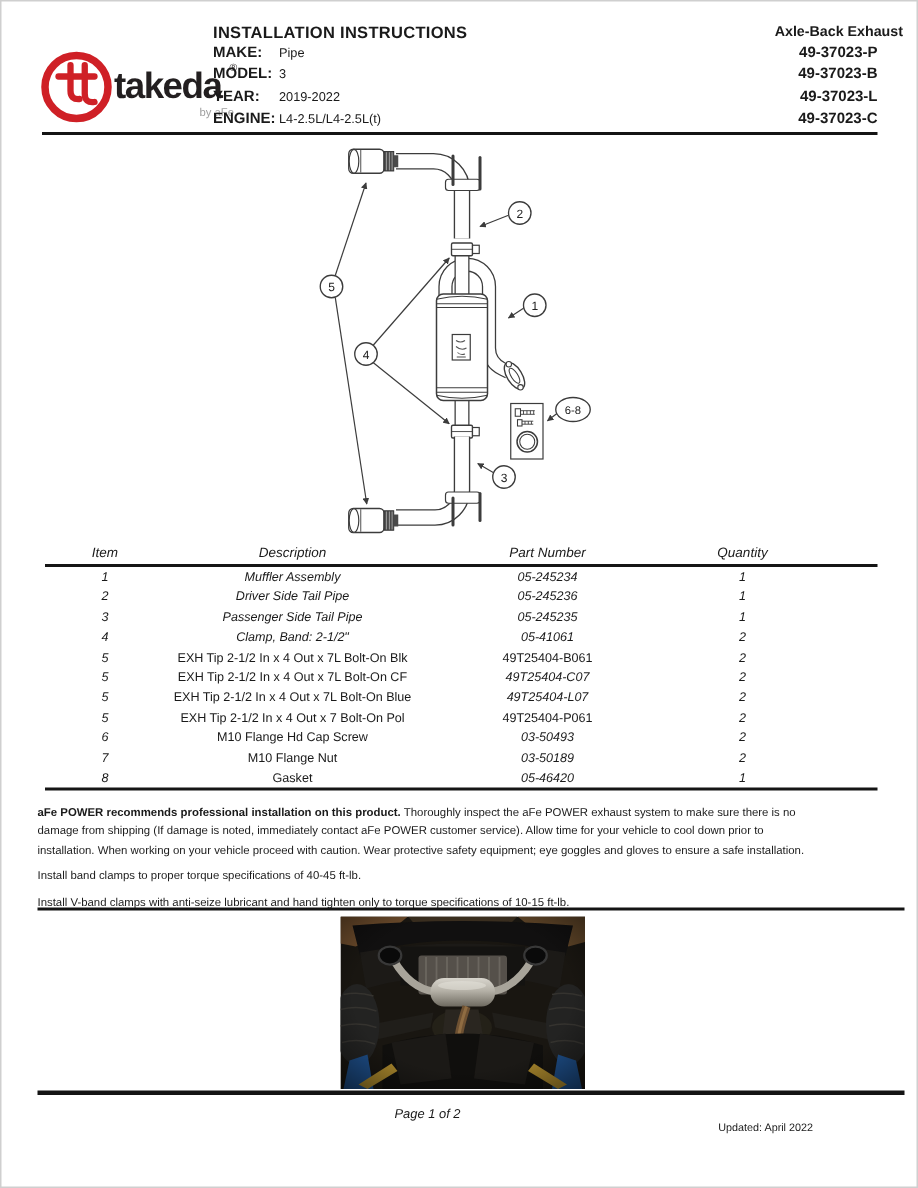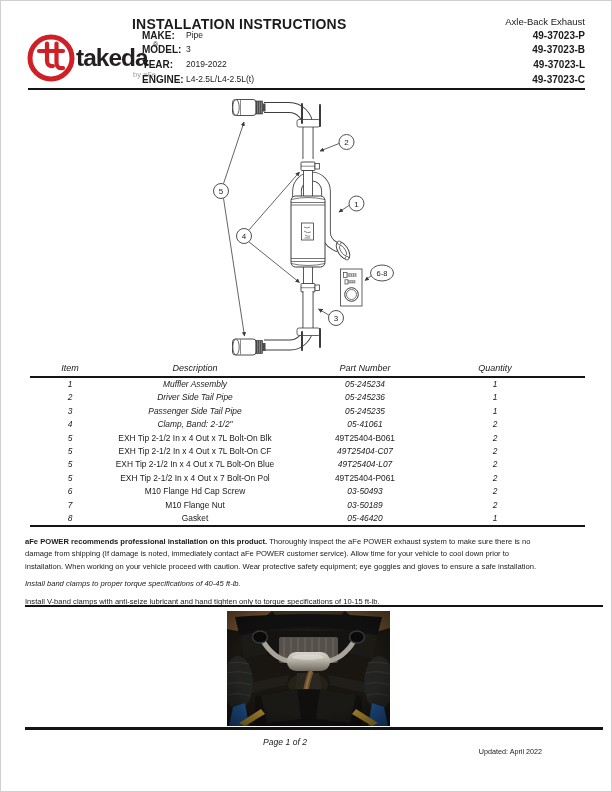--- a/index.html
+++ b/index.html
@@ -1,38 +1,38 @@
 <!DOCTYPE html>
 <html><head>
 <meta charset="utf-8">
 <style>
   html,body{margin:0;padding:0;background:#e8e8e8;}
   .page{position:relative;width:612px;height:792px;background:#fff;margin:0 auto;
         font-family:"Liberation Sans",sans-serif;color:#1a1a1a;overflow:hidden;
         outline:1px solid #cfcfcf;outline-offset:-1px;}
   .abs{position:absolute;}
   
-  .doc-title{left:132px;top:16px;font-size:14px;font-weight:bold;letter-spacing:.2px;}
+  .doc-title{left:142px;top:16px;font-size:11px;font-weight:bold;letter-spacing:.2px;}
   .field-label{left:142px;width:42px;font-size:10px;font-weight:bold;}
   .field-value{left:186px;font-size:8.5px;}
-  .product-title{right:27px;top:16px;font-size:9.5px;font-weight:normal;text-align:center;}
+  .product-title{right:10px;top:16px;font-size:9.5px;font-weight:bold;text-align:center;}
   .part-no{right:27px;font-size:10px;font-weight:bold;text-align:right;}
   .rule{background:#141414;}
   
   .parts-table-wrap{left:30px;top:362px;width:555px;}
   table{border-collapse:collapse;width:555px;table-layout:fixed;border-bottom:2.4px solid #151515;}
   thead tr{border-bottom:2.4px solid #151515;}
   th{font-size:9px;font-style:italic;font-weight:normal;text-align:center;padding:1px 0 3px;}
   td{font-size:8.4px;text-align:center;height:13.4px;line-height:13.4px;padding:0;
      white-space:nowrap;overflow:hidden;}
   .i{font-style:italic;}
   
   .notes{left:25px;top:536px;width:513px;font-size:7.6px;line-height:12.35px;}
   .notes p{margin:0;}
-  .notes .p2{margin-top:5px;font-style:italic;}
+  .notes .p2{margin-top:5px;}
   .notes .p3{margin-top:5.5px;}
   
   .page-label{left:0;top:737px;width:570px;text-align:center;font-size:8.6px;font-style:italic;}
   .updated-label{right:70px;top:747px;font-size:7.2px;text-align:left;}
 </style>
 </head>
 <body>
 
 <div class="page">
 

